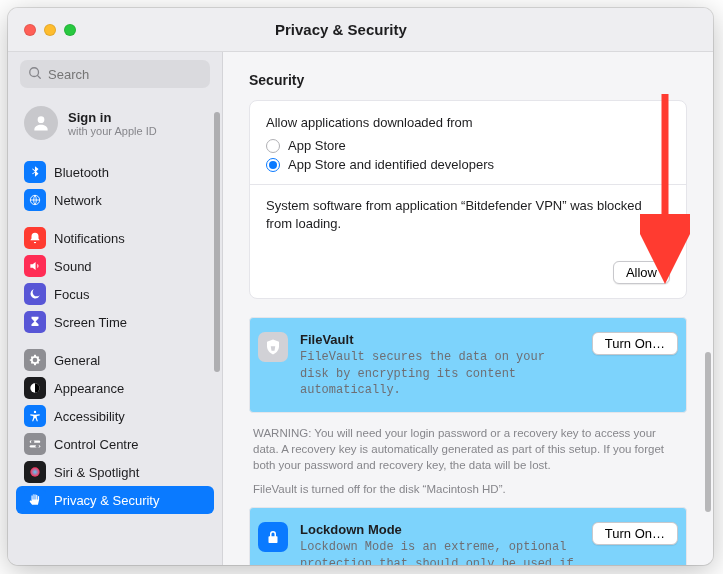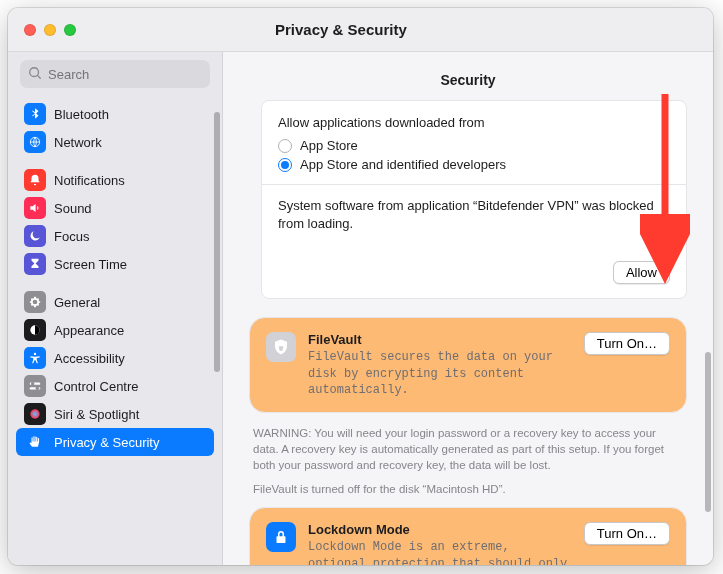--- a/index.html
+++ b/index.html
@@ -22,32 +22,32 @@
     .account .name { font-size: 13px; font-weight: 600; }
     .account .sub { font-size: 11px; color: #86868b; }
     .side-list { overflow-y: auto; padding: 4px 8px 12px; flex: 1; }
     .side-group { margin-bottom: 10px; }
     .side-item { display: flex; align-items: center; gap: 8px; height: 28px; border-radius: 6px; padding: 0 8px; cursor: default; }
     .side-item.selected { background: #0a7aff; color: #fff; }
     .side-item .icon { width: 22px; height: 22px; border-radius: 5px; display:flex; align-items:center; justify-content:center; flex-shrink: 0; }
     .side-item .label { font-size: 13px; }
     .sidebar-scrollbar { position:absolute; right:2px; top:60px; width:6px; height:260px; background: rgba(0,0,0,0.25); border-radius: 3px; }
     .content { flex: 1; background: #f5f5f7; overflow-y: auto; padding: 20px 26px 20px 26px; position: relative; }
-    .section-heading { font-weight: 700; font-size: 14px; margin-bottom: 12px; text-align: center; }
-    .card { background: #fff; border: 1px solid #e5e5ea; border-radius: 8px; padding: 14px 16px; margin-bottom: 18px; margin-left: 12px; }
+    .section-heading { font-weight: 700; font-size: 14px; margin-bottom: 12px; }
+    .card { background: #fff; border: 1px solid #e5e5ea; border-radius: 8px; padding: 14px 16px; margin-bottom: 18px; }
     .card .subhead { font-size: 13px; margin-bottom: 8px; }
     .radio-row { display: flex; align-items: center; gap: 8px; margin: 4px 0; font-size: 13px; }
     .radio { width: 14px; height: 14px; border-radius: 50%; border: 1px solid #b0b0b4; background: #fff; display:inline-flex; align-items:center; justify-content:center; }
     .radio.checked { border-color: #0a7aff; }
     .radio.checked .dot { width: 8px; height: 8px; border-radius: 50%; background: #0a7aff; }
     .divider { height: 1px; background: #e5e5ea; margin: 12px -16px; }
     .blocked { font-size: 13px; line-height: 1.4; }
     .allow-row { display:flex; justify-content:flex-end; margin-top: 28px; }
     .btn { background: #fff; border: 1px solid #c8c8cc; border-radius: 6px; padding: 3px 12px; font-size: 13px; cursor: default; box-shadow: 0 0.5px 1px rgba(0,0,0,0.08); }
-    .row-card { background:#fdba74; border:1px solid #e5e5ea; border-radius:16px; padding: 14px 16px; margin-bottom: 12px; display:flex; gap: 12px; }
+    .row-card { background:#7dd3fc; border:1px solid #e5e5ea; border-radius:4px; padding: 14px 8px; margin-bottom: 12px; display:flex; gap: 12px; }
     .row-icon { width: 30px; height: 30px; border-radius: 7px; display:flex; align-items:center; justify-content:center; flex-shrink:0; }
     .row-body { flex:1; }
     .row-title { font-weight: 600; font-size: 13px; }
     .row-desc { font-size: 12px; color: #6e6e73; margin-top: 2px; line-height: 1.35; font-family: Liberation Mono, monospace; }
     .row-action { align-self: flex-start; text-decoration: underline; }
     .warning { font-size: 11.5px; color: #86868b; line-height: 1.4; margin: 0 4px 8px 4px; }
     .content-scrollbar { position:absolute; right:2px; top:300px; width:6px; height:160px; background: rgba(0,0,0,0.25); border-radius:3px; }
     .arrow { position: absolute; left: 640px; top: 84px; pointer-events: none; }
   </style>
 </head>
@@ -66,20 +66,32 @@
     <div class="sidebar">
       <div class="search">
         <span>
           <svg width="14" height="14" viewBox="0 0 16 16" fill="none">
               <circle cx="7" cy="7" r="5" stroke="#86868b" stroke-width="1.5"></circle>
               <line x1="11" y1="11" x2="14" y2="14" stroke="#86868b" stroke-width="1.5" stroke-linecap="round"></line>
             </svg>
         </span>
         <input placeholder="Search" style="">
       </div>
+      <div class="account">
+        <div class="avatar">
+          <svg width="20" height="20" viewBox="0 0 24 24" fill="#fff">
+              <circle cx="12" cy="8" r="4"></circle>
+              <path d="M4 20c0-4 4-6 8-6s8 2 8 6v1H4z"></path>
+            </svg>
+        </div>
+        <div>
+          <div class="name">Sign in</div>
+          <div class="sub">with your Apple ID</div>
+        </div>
+      </div>
       <div class="side-list" id="side-list">
           <div class="side-group">
             <div class="side-item">
               <div class="icon" style="background: rgb(10, 122, 255);">
                 <svg width="14" height="14" viewBox="0 0 24 24" fill="#fff">
                   <path d="M12 2l6 5-4 4 4 4-6 5V13l-4 3-1-1 5-4-5-4 1-1 4 3V2z"></path>
                 </svg>
               </div>
               <div class="label">Bluetooth</div>
             </div>

